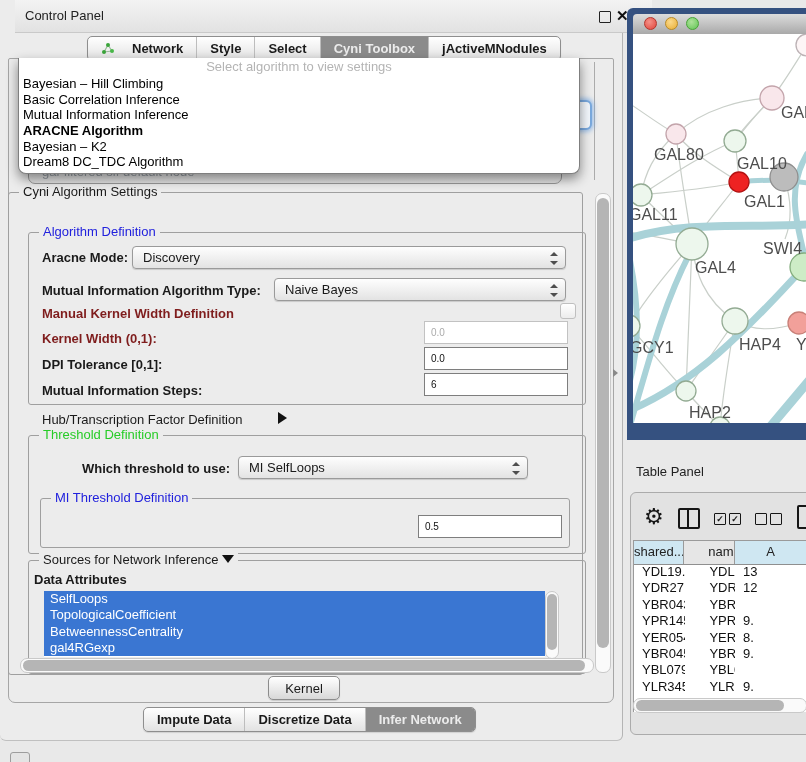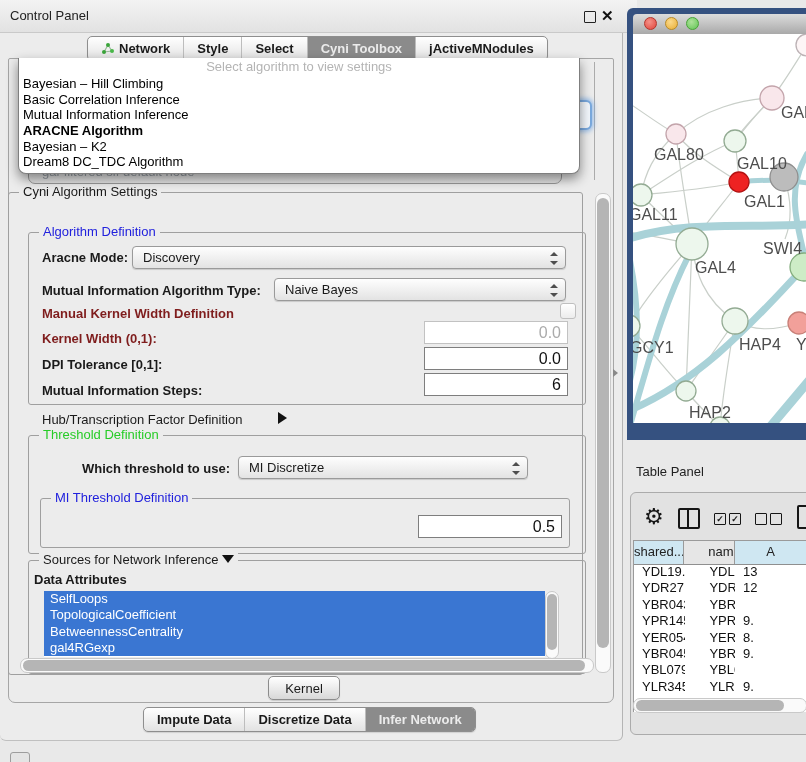--- a/index.html
+++ b/index.html
@@ -1,28 +1,28 @@
 <!DOCTYPE html>
 <html><head>
 <meta charset="utf-8">
 <style>
   html,body{margin:0;padding:0;}
   #screen{position:relative;width:806px;height:762px;overflow:hidden;background:#e9e9e9;
           font-family:"Liberation Sans",sans-serif;font-size:13px;color:#1a1a1a;}
   
   .control-panel{position:absolute;left:0;top:0;width:622px;height:740px;background:#ececec;
                  border-right:1px solid #b4b4b4;border-bottom:1px solid #c0c0c0;border-radius:0 0 6px 6px;}
-  .cp-titlebar{position:absolute;left:0;top:0;width:622px;height:32px;
+  .cp-titlebar{position:absolute;left:15px;top:0;width:622px;height:32px;
                background:linear-gradient(#f3f3f3,#e2e2e2);border-bottom:1px solid #c9c9c9;padding-left:15px;}
   .cp-title{position:absolute;left:10px;top:0;line-height:32px;color:#222;}
   .float-icon{position:absolute;left:584px;top:11px;width:10px;height:10px;border:1.5px solid #222;border-radius:1px;}
   .close-icon{position:absolute;left:601px;top:7px;font-size:15px;font-weight:700;color:#111;}
   .segbar{position:absolute;display:flex;height:23px;border:1px solid #8e8e8e;border-radius:5px;overflow:hidden;
           background:linear-gradient(#ffffff,#e2e2e2);box-shadow:0 1px 1px rgba(0,0,0,.12);}
-  .seg{display:flex;align-items:center;gap:5px;padding:0 13px;border-right:1px solid #bdbdbd;
+  .seg{display:flex;align-items:center;gap:18px;padding:0 13px;border-right:1px solid #bdbdbd;
        font-weight:600;color:#1a1a1a;white-space:nowrap;}
   .seg:last-child{border-right:none;}
   .seg.active{background:#8b8b8b;color:#ececec;}
   #top-tabs{left:87px;top:36px;}
   #bottom-tabs{left:143px;top:707px;}
   .content-panel{position:absolute;left:8px;top:58px;width:604px;height:643px;border:1px solid #a6a6a6;
                  border-radius:2px 2px 7px 7px;background:#ececec;}
   
   .hidden-vline{position:absolute;left:594px;top:62px;width:1px;height:118px;background:#ababab;z-index:4;}
   .focus-combo-frag{position:absolute;left:566px;top:100px;width:22px;height:26px;background:#f2f7fc;
@@ -44,21 +44,21 @@
   .blabel{position:absolute;font-weight:700;height:16px;line-height:16px;white-space:nowrap;}
   .blabel.dis{color:#7f1d1d;text-align:center;}
   .plain-label{position:absolute;height:17px;line-height:17px;white-space:nowrap;}
   .combo{position:absolute;height:23px;border:1px solid #9a9a9a;border-radius:4px;
          background:linear-gradient(#fefefe,#e3e3e3);box-shadow:0 1px 1px rgba(0,0,0,.15);
          display:flex;align-items:center;padding:0 24px 0 10px;box-sizing:border-box;}
   .stepper{position:absolute;right:7px;top:4px;width:8px;height:15px;}
   .stepper:before,.stepper:after{content:"";position:absolute;left:0;border-left:4px solid transparent;border-right:4px solid transparent;}
   .stepper:before{top:1px;border-bottom:4px solid #4e4e4e;}
   .stepper:after{bottom:1px;border-top:4px solid #4e4e4e;}
-  .tf{position:absolute;height:23px;background:#fff;border:1px solid #7e7e7e;font-size:16px;text-align:right;
+  .tf{position:absolute;height:23px;background:#fff;border:1px solid #7e7e7e;font-size:10px;text-align:left;
       padding:0 6px;box-sizing:border-box;font-family:inherit;color:#111;}
   .tf.dis{border-color:#c2c2c2;color:#ababab;}
   .cb{position:absolute;width:14px;height:14px;border:1px solid #bfbfbf;border-radius:3px;background:linear-gradient(#fff,#ececec);}
   .tri-right{display:inline-block;width:0;height:0;border-top:6px solid transparent;border-bottom:6px solid transparent;border-left:9px solid #111;vertical-align:-1px;}
   .tri-down{display:inline-block;width:0;height:0;border-left:6px solid transparent;border-right:6px solid transparent;border-top:8px solid #111;vertical-align:1px;}
   .attr-list{position:absolute;background:#fff;overflow:hidden;}
   .attr{height:16.3px;line-height:16.3px;background:#3a76d2;color:#fff;padding-left:6px;}
   
   .sbv{position:absolute;background:#fafafa;border:1px solid #c9c9c9;border-radius:7px;}
   .sbv .thumb{position:absolute;left:1px;right:1px;background:#b5b5b5;border-radius:6px;}
@@ -168,21 +168,21 @@
     <input class="tf" style="left: 424px; top: 373px; width: 144px;" readonly="" value="6">
 
     <span class="plain-label" style="left:42px;top:411px;">Hub/Transcription Factor Definition</span>
     <span style="position:absolute;left:278px;top:412px;" class="tri-right"></span>
 
     <div class="grp" style="left:28px;top:435px;width:556px;height:117px;">
       <span class="gt green">Threshold Definition</span>
     </div>
     <span class="blabel" style="left:82px;top:461px;">Which threshold to use:</span>
     <div class="combo" style="left:238px;top:456px;width:290px;">
-      <span>MI Discretize</span>
+      <span>MI SelfLoops</span>
       <span class="stepper"></span>
     </div>
     <div class="grp" style="left:40px;top:498px;width:528px;height:48px;">
       <span class="gt blue">MI Threshold Definition</span>
     </div>
     <input class="tf" style="left: 418px; top: 515px; width: 144px;" readonly="" value="0.5">
 
     <div class="grp" style="left:28px;top:560px;width:556px;height:112px;">
       <span class="gt"><span>Sources for Network Inference</span> <span class="tri-down"></span></span>
     </div>

